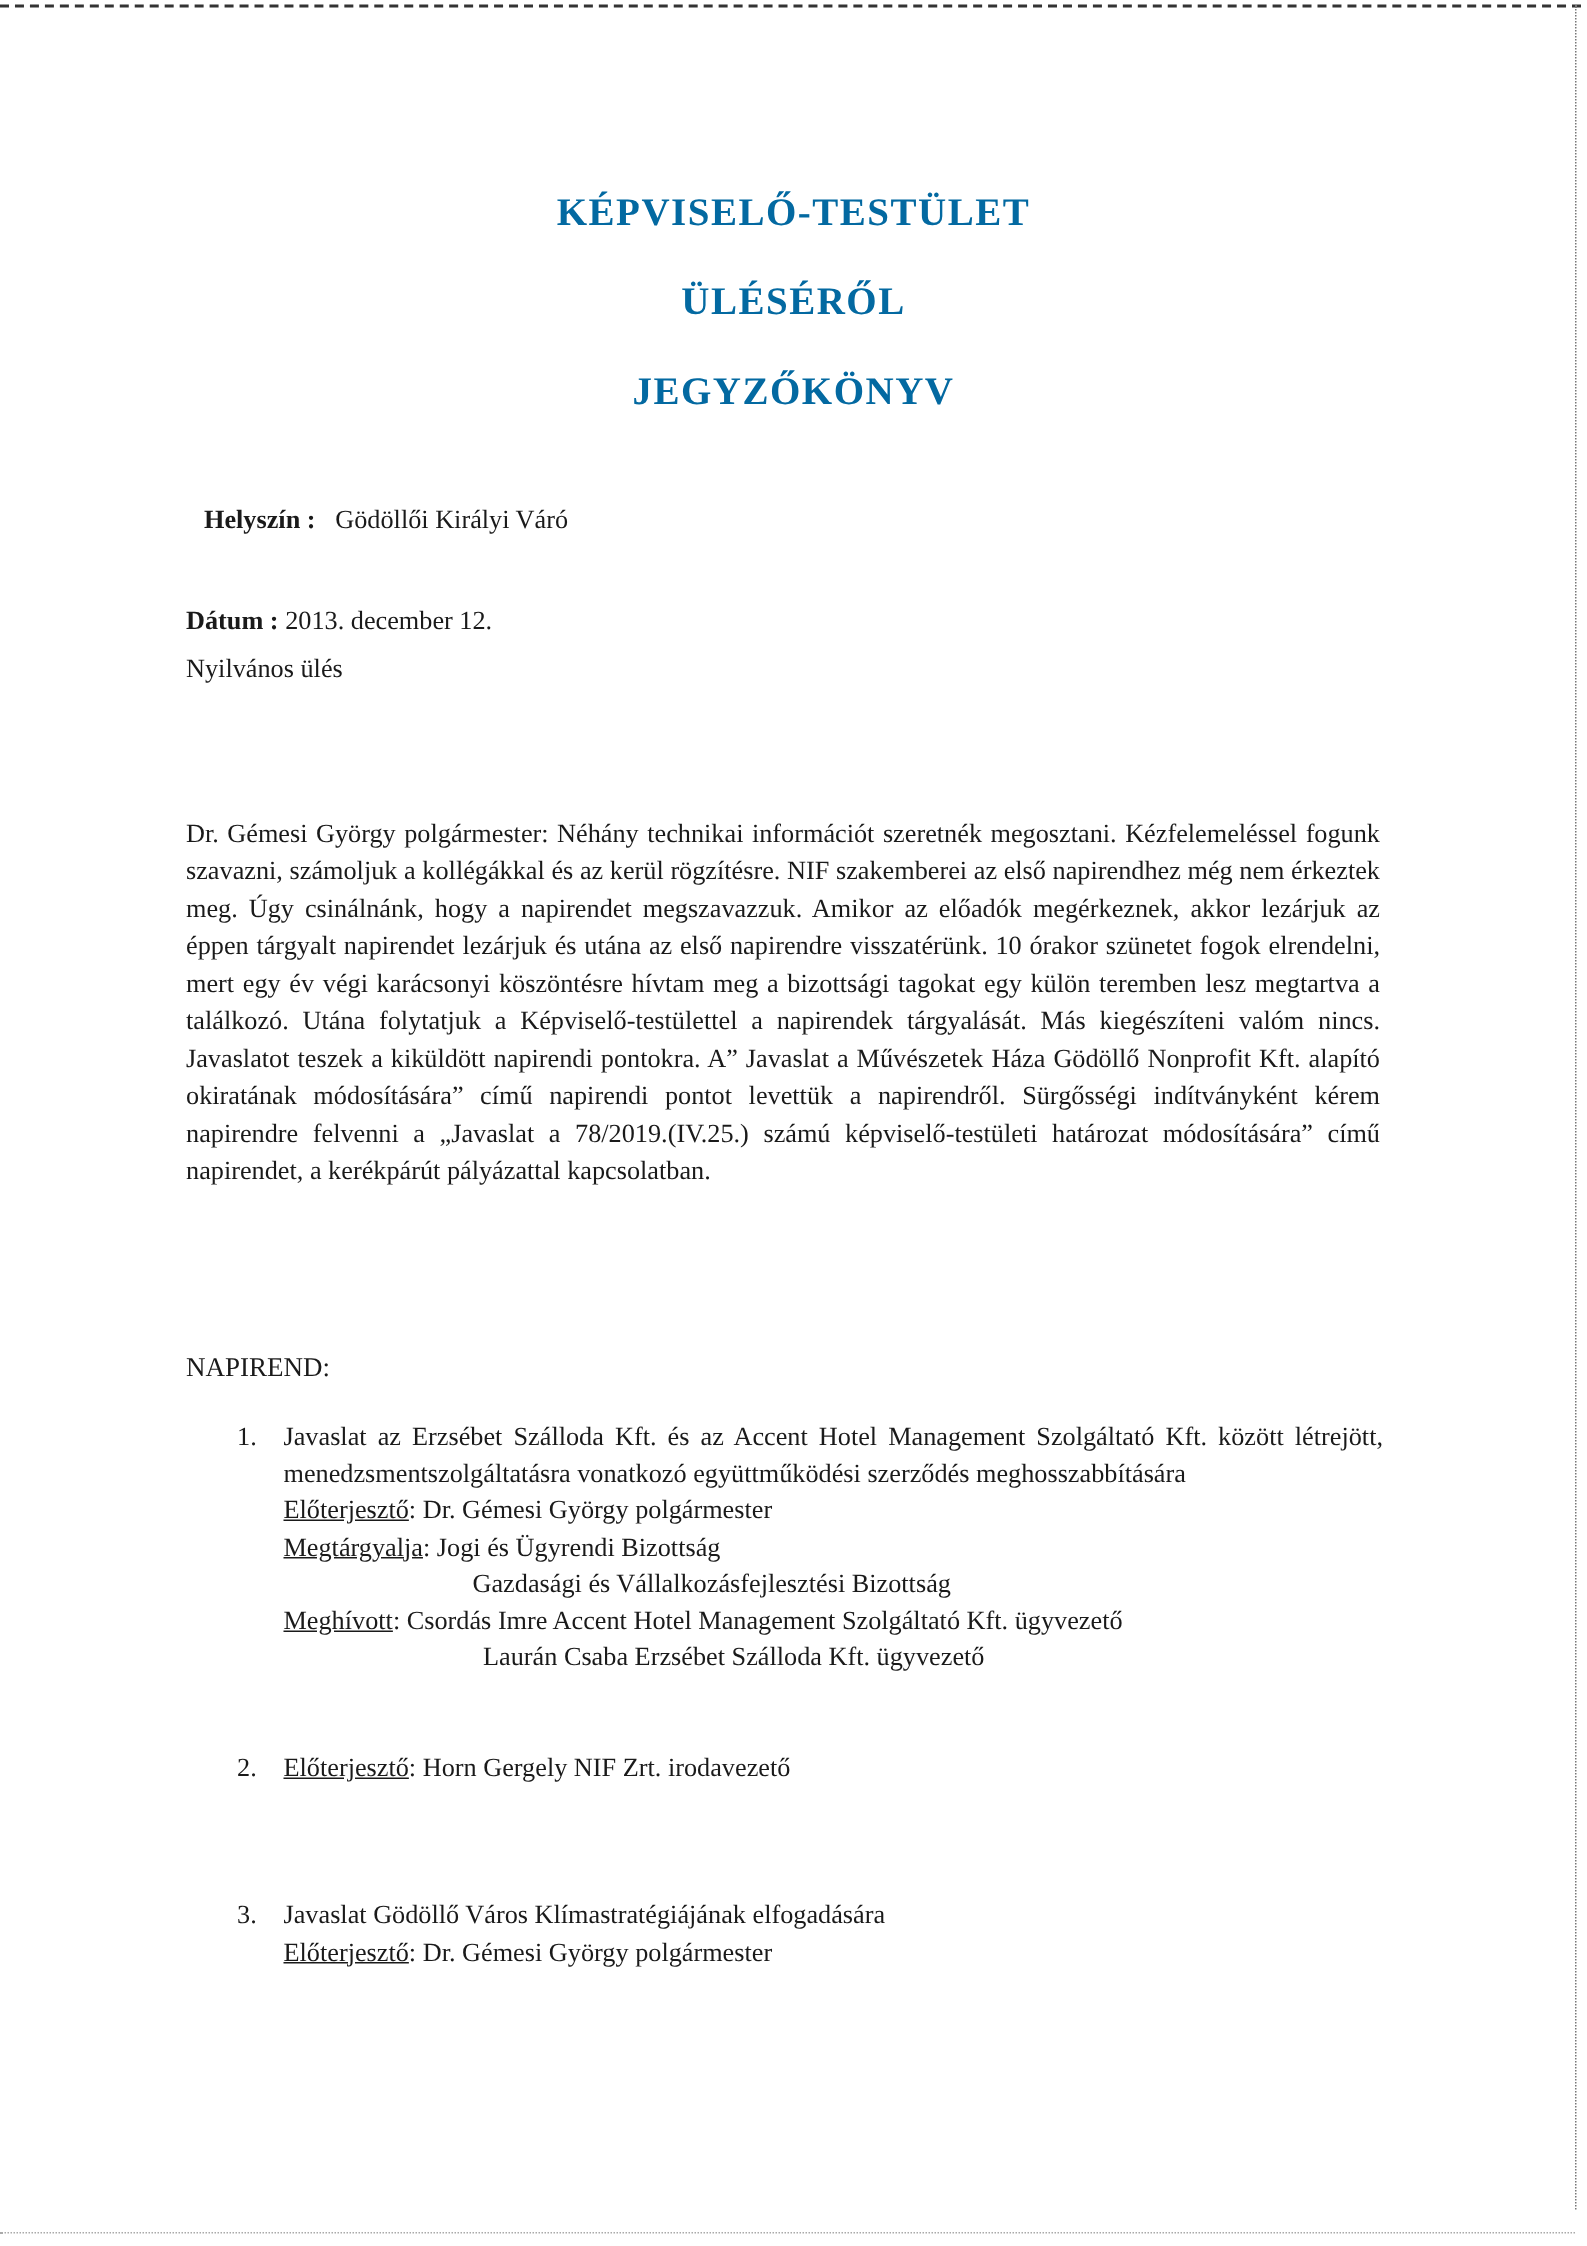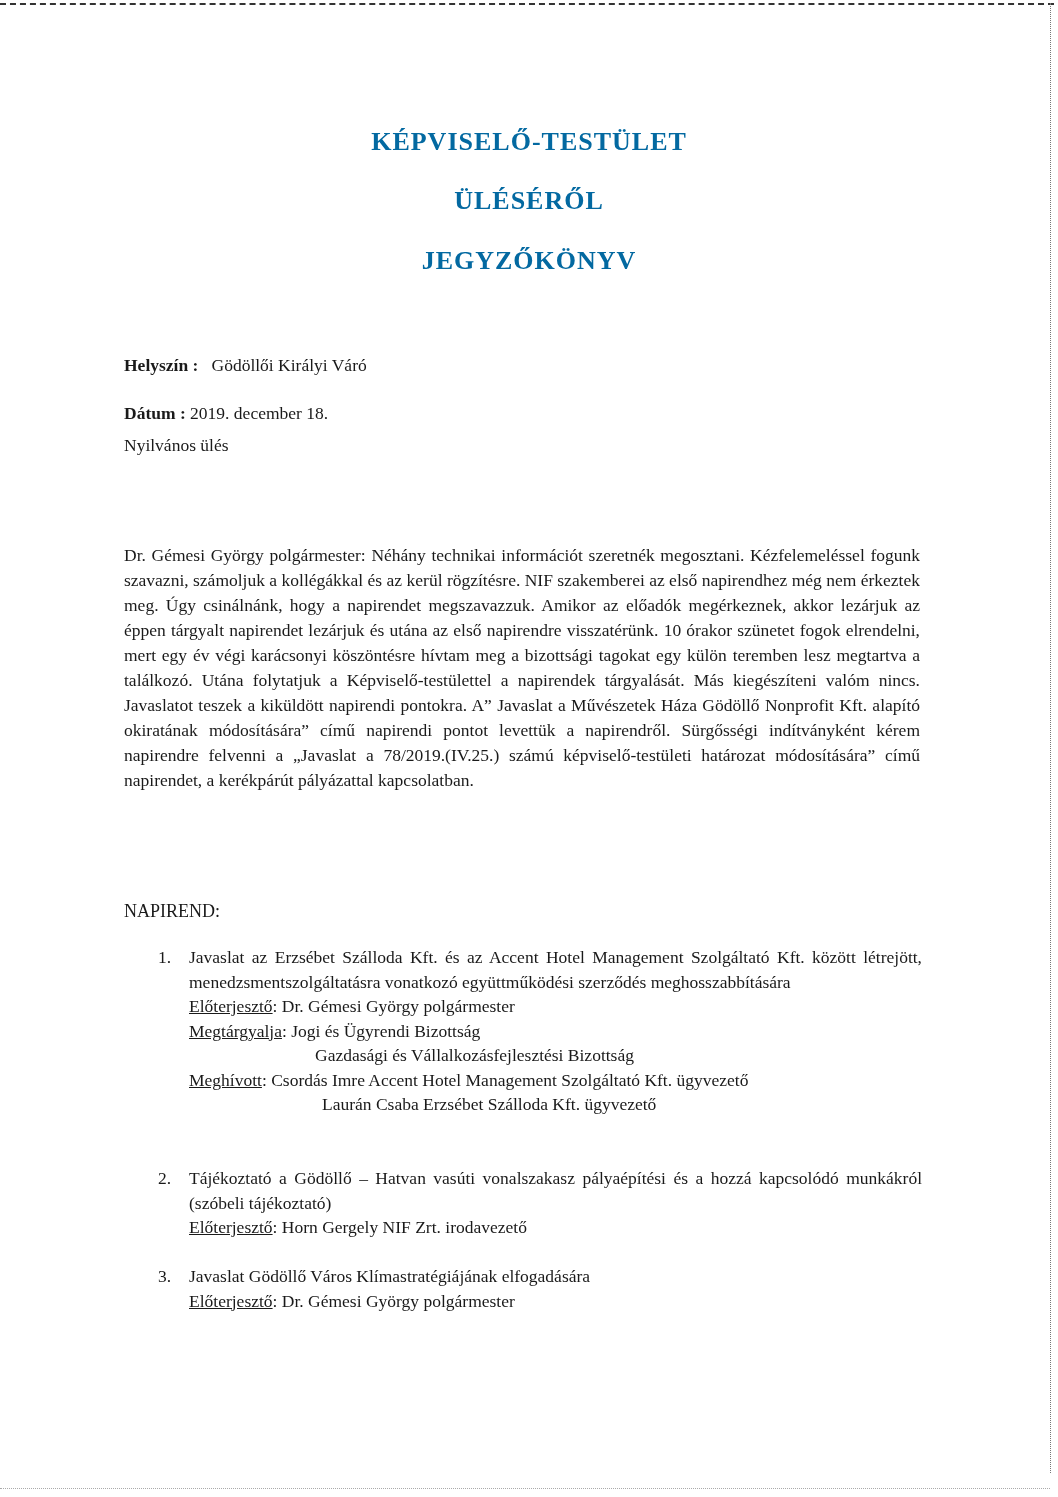--- a/index.html
+++ b/index.html
@@ -24,21 +24,21 @@
     position: absolute; left: 0; width: 1058px; text-align: center;
     font-weight: bold; font-size: 26px; letter-spacing: 1px; color: #0369a1;
   }
   .t1 { top: 127px; }
   .t2 { top: 186px; }
   .t3 { top: 246px; }
   .meta {
     position: absolute; left: 124px; font-size: 17.5px;
   }
   .meta b { font-weight: bold; }
-  .m1 { top: 355px; }
+  .m1 { top: 336px; margin-left: 12px; }
   .m2 { top: 403px; }
   .m3 { top: 435px; }
   .para {
     position: absolute; left: 124px; top: 543px; width: 796px;
     font-size: 17.5px; line-height: 25px; text-align: justify;
   }
   .para b { font-weight: normal; }
   .agenda-heading {
     position: absolute; left: 124px; top: 901px; font-size: 18px;
   }
@@ -64,21 +64,21 @@
 <div class="title t1">KÉPVISELŐ-TESTÜLET</div>
 <div class="title t2">ÜLÉSÉRŐL</div>
 <div class="title t3">JEGYZŐKÖNYV</div>
 
 <div class="meta m1">
   <b>Helyszín :</b>&nbsp;&nbsp;
   <span>Gödöllői Királyi Váró</span>
 </div>
 <div class="meta m2">
   <b>Dátum :</b>
-  <span>2019. december 18.</span>
+  <span>2013. december 12.</span>
 </div>
 <div class="meta m3">Nyilvános ülés</div>
 
 <div class="para">
   <b>Dr. Gémesi György polgármester:</b>
   <span>Néhány technikai információt szeretnék megosztani. Kézfelemeléssel fogunk szavazni, számoljuk a kollégákkal és az kerül rögzítésre. NIF szakemberei az első napirendhez még nem érkeztek meg. Úgy csinálnánk, hogy a napirendet megszavazzuk. Amikor az előadók megérkeznek, akkor lezárjuk az éppen tárgyalt napirendet lezárjuk és utána az első napirendre visszatérünk. 10 órakor szünetet fogok elrendelni, mert egy év végi karácsonyi köszöntésre hívtam meg a bizottsági tagokat egy külön teremben lesz megtartva a találkozó. Utána folytatjuk a Képviselő-testülettel a napirendek tárgyalását. Más kiegészíteni valóm nincs. Javaslatot teszek a kiküldött napirendi pontokra. A” Javaslat a Művészetek Háza Gödöllő Nonprofit Kft. alapító okiratának módosítására” című napirendi pontot levettük a napirendről. Sürgősségi indítványként kérem napirendre felvenni a „Javaslat a 78/2019.(IV.25.) számú képviselő-testületi határozat módosítására” című napirendet, a kerékpárút pályázattal kapcsolatban.</span>
 </div>
 
 <div class="agenda-heading">NAPIREND:</div>
 
@@ -96,21 +96,20 @@
     <div>
       <span class="u">Meghívott</span><span>: Csordás Imre Accent Hotel Management Szolgáltató Kft. ügyvezető</span>
     </div>
     <div class="cont1" style="padding-left:133px">Laurán Csaba Erzsébet Szálloda Kft. ügyvezető</div>
   </div>
 </div>
 
 <div class="item i2">
   <span class="num">2.</span>
   <div class="body">
-    <div class="title-text">Tájékoztató a Gödöllő – Hatvan vasúti vonalszakasz pályaépítési és a hozzá kapcsolódó munkákról (szóbeli tájékoztató)</div>
     <div>
       <span class="u">Előterjesztő</span><span>: Horn Gergely NIF Zrt. irodavezető</span>
     </div>
   </div>
 </div>
 
 <div class="item i3">
   <span class="num">3.</span>
   <div class="body">
     <div class="title-text">Javaslat Gödöllő Város Klímastratégiájának elfogadására</div>

